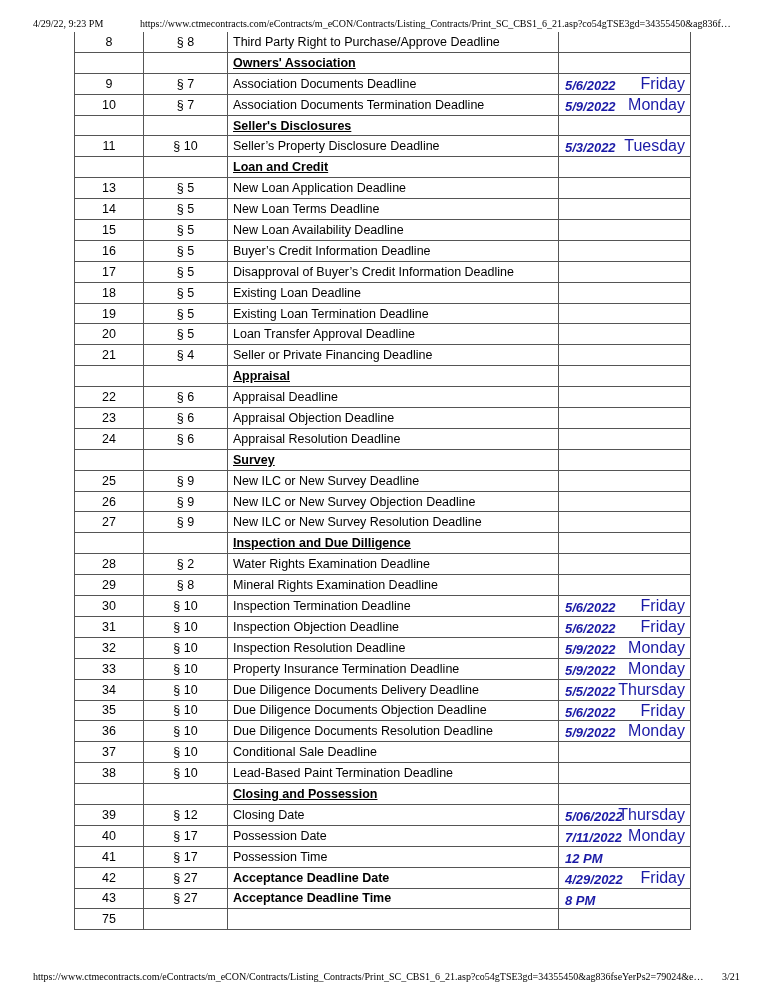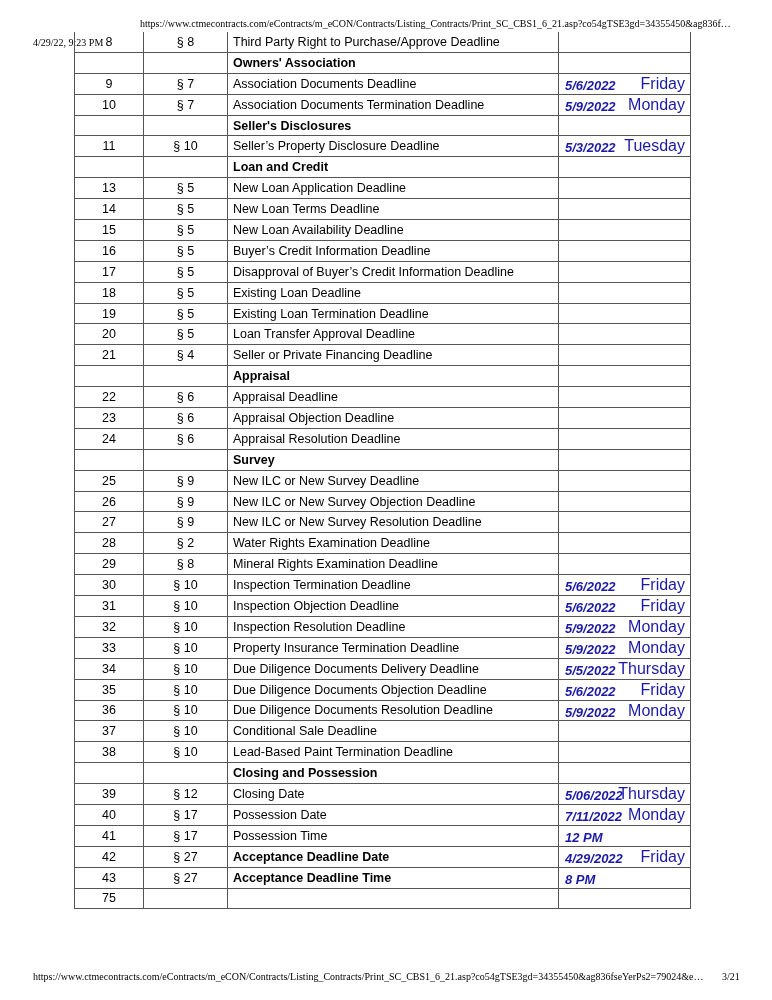--- a/index.html
+++ b/index.html
@@ -1,27 +1,27 @@
 <!DOCTYPE html>
 <html><head>
 <meta charset="utf-8">
 <style>
   html,body{margin:0;padding:0;background:#fff;}
   body{width:772px;height:1000px;position:relative;overflow:hidden;font-family:"Liberation Sans",sans-serif;color:#000;}
   .hdr{position:absolute;top:18px;left:0;width:772px;font-family:"Liberation Serif",serif;font-size:10px;}
-  .hdr .date{position:absolute;left:33px;margin-top:19px;}
+  .hdr .date{position:absolute;left:33px;}
   .hdr .url{position:absolute;left:140px;}
   .ftr{position:absolute;top:971px;left:0;width:772px;font-family:"Liberation Serif",serif;font-size:10px;}
   .ftr .url{position:absolute;left:33px;}
   .ftr .page{position:absolute;left:722px;}
   table{position:absolute;left:74px;top:32px;border-collapse:collapse;table-layout:fixed;width:616px;}
   td{border:1.5px solid #555;height:19.9px;padding:0 0 0 5px;font-size:12.5px;white-space:nowrap;overflow:hidden;vertical-align:middle;}
   td.n{text-align:center;padding:0;}
   td.s{text-align:center;padding:0;}
-  td.sec{font-weight:bold;}
+  td.sec{font-weight:bold;text-decoration:underline;}
   td.b{font-weight:bold;}
   td.v{position:relative;padding:0;}
   .dv{color:#1a1aa6;font-weight:bold;font-style:italic;font-size:13px;position:absolute;left:6px;top:4px;}
   .dd{color:#1a1aa6;font-size:16px;position:absolute;right:5px;top:1px;}
   tr.top td{border-top:none;}
 </style>
 </head>
 <body>
 
 <div class="hdr">
@@ -232,20 +232,26 @@
       <tr>
         <td class="n">27</td>
         <td class="s">§ 9</td>
         <td>New ILC or New Survey Resolution Deadline</td>
         <td class="v">
           <span class="dv"></span>
           <span class="dd"></span>
         </td>
       </tr>
       <tr>
+        <td class="n"></td>
+        <td class="s"></td>
+        <td class="sec">Inspection and Due Dilligence</td>
+        <td class="v"></td>
+      </tr>
+      <tr>
         <td class="n">28</td>
         <td class="s">§ 2</td>
         <td>Water Rights Examination Deadline</td>
         <td class="v">
           <span class="dv"></span>
           <span class="dd"></span>
         </td>
       </tr>
       <tr>
         <td class="n">29</td>

